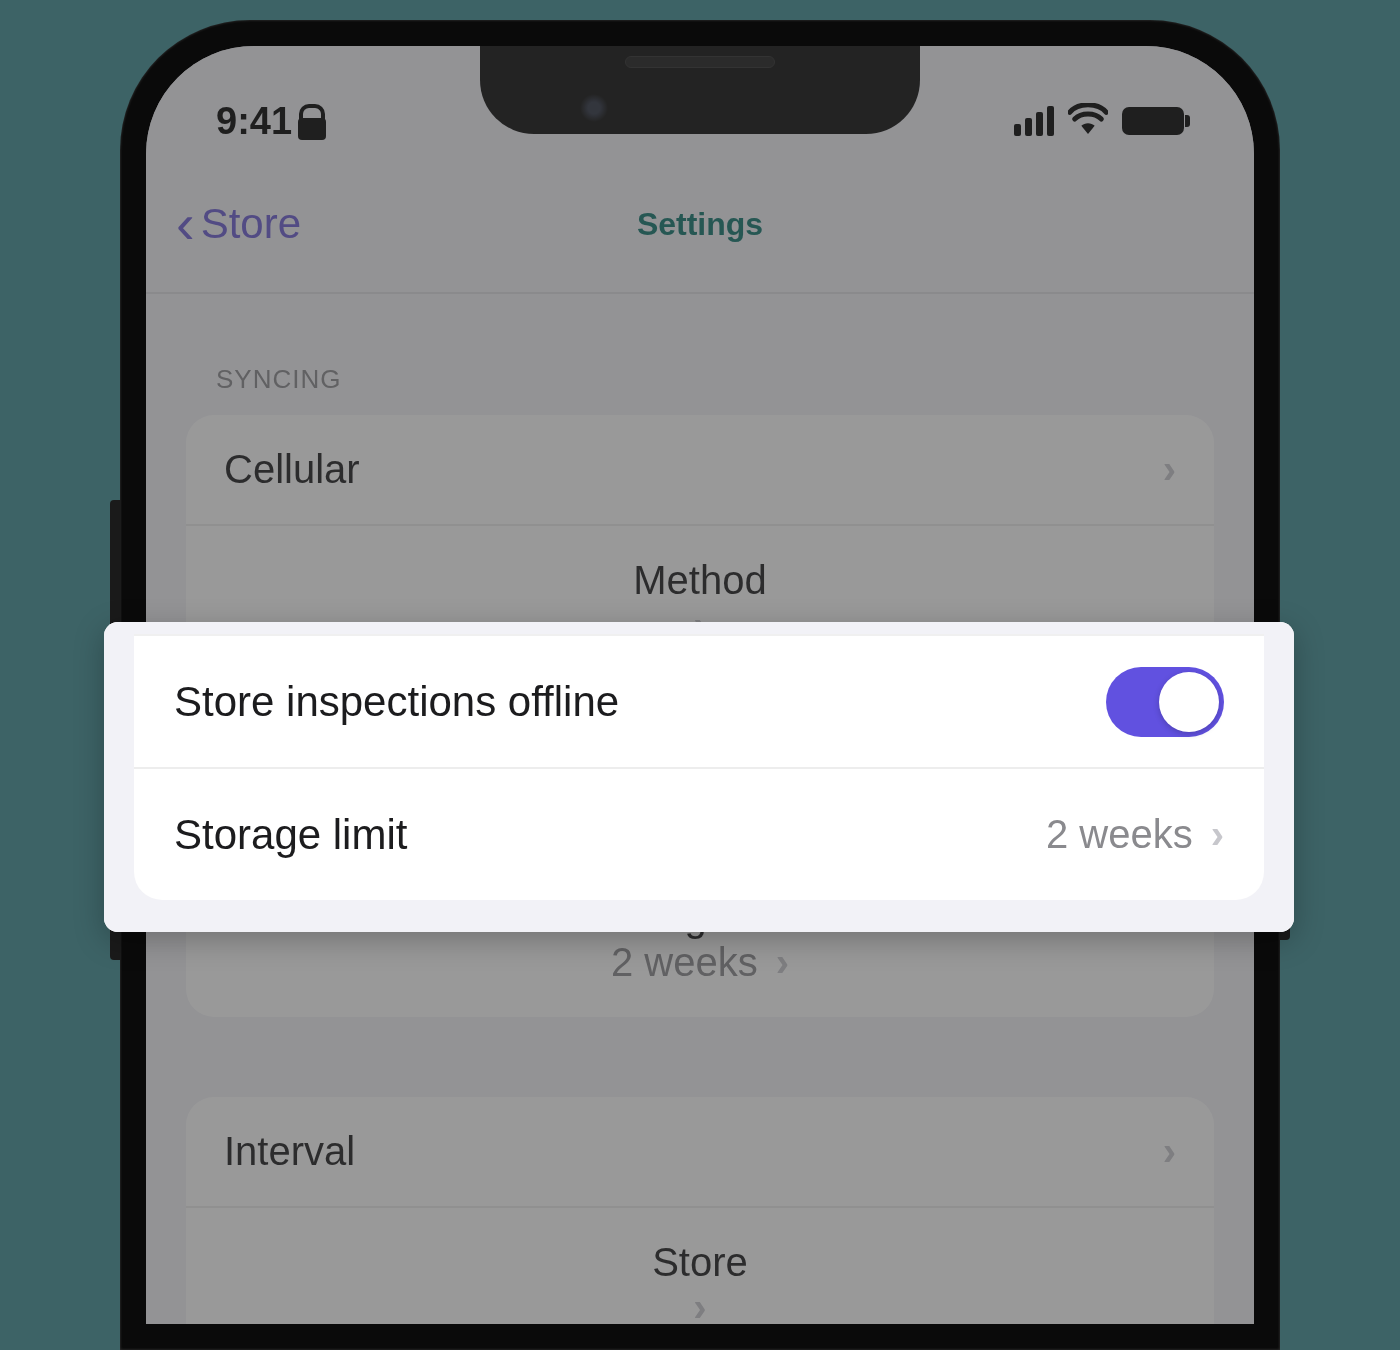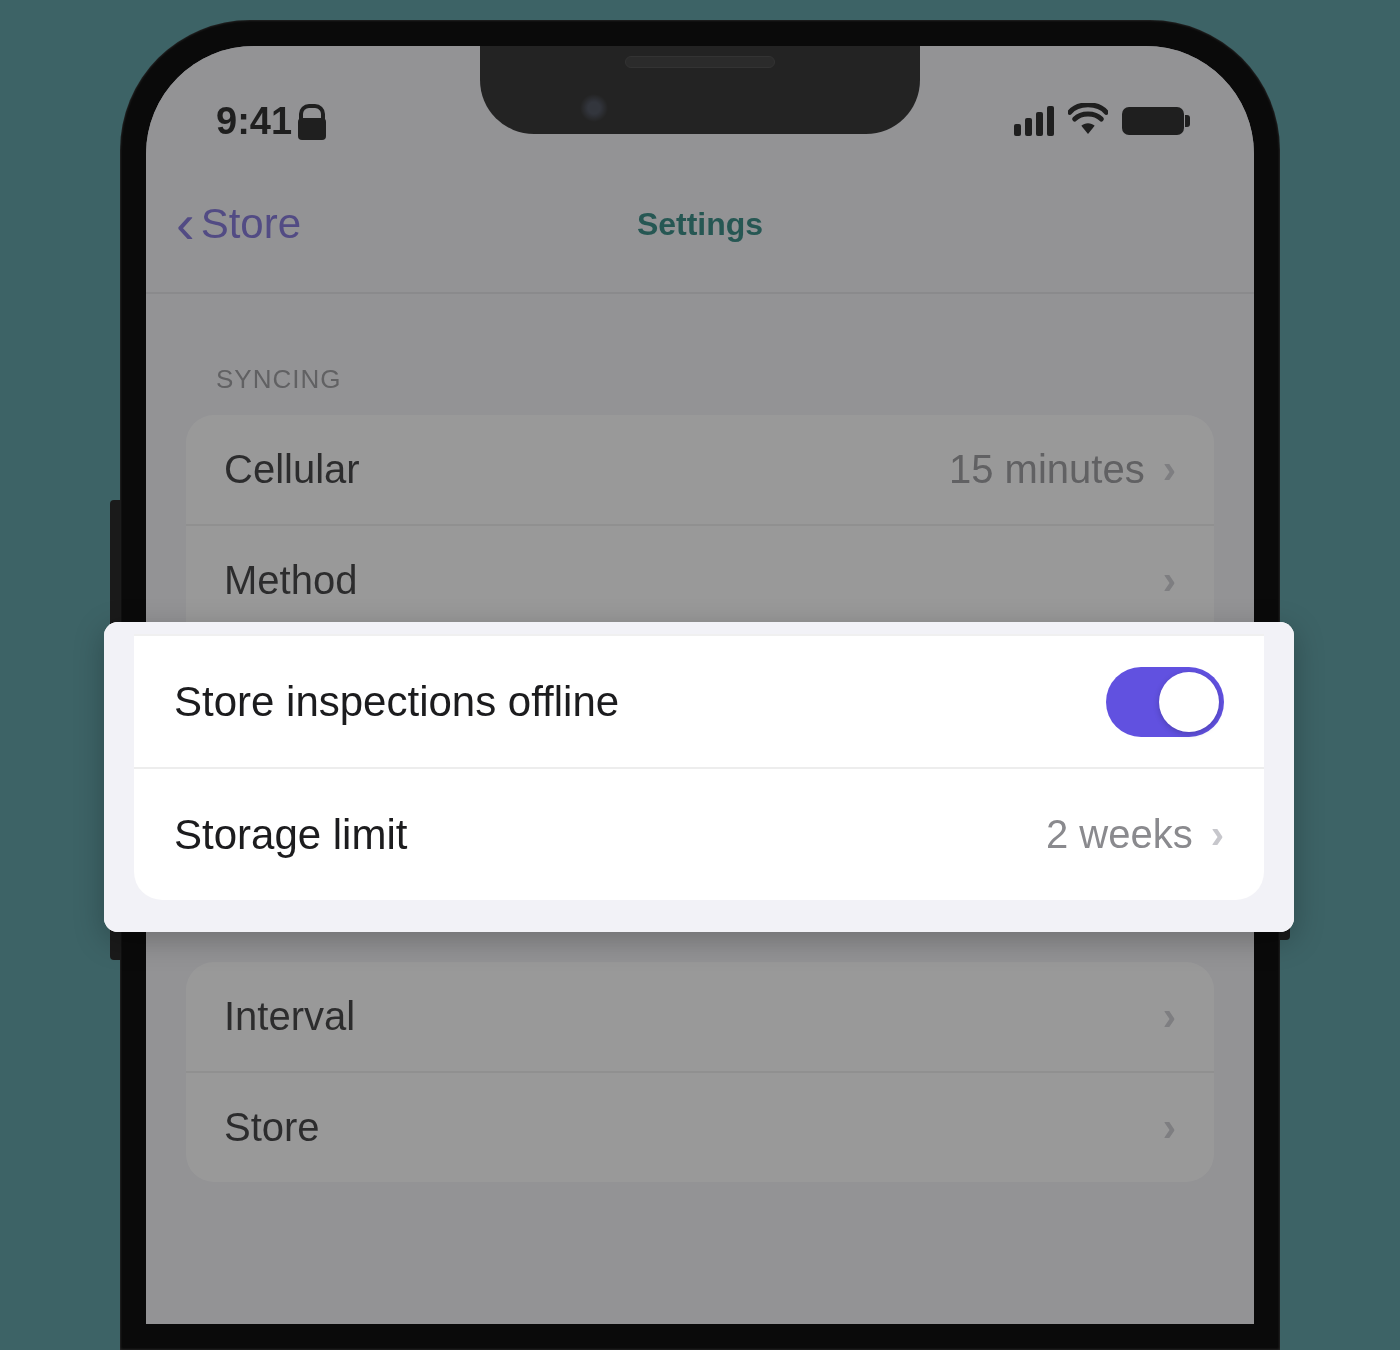--- a/index.html
+++ b/index.html
@@ -191,20 +191,21 @@
     }
     .row {
       display: flex;
       align-items: center;
       justify-content: space-between;
       padding: 32px 38px;
       min-height: 108px;
     }
     .row + .row {
       border-top: 2px solid rgba(0,0,0,0.07);
+      flex-direction: column;
     }
     .row-label {
       font-size: 40px;
       color: #1c1c1e;
       font-weight: 400;
     }
     .row-right {
       display: flex;
       align-items: center;
       gap: 18px;
@@ -365,21 +366,20 @@
       <div class="nav-title">Settings</div>
     </div>
 
     <div class="content">
       <div class="section-header">SYNCING</div>
 
       <div class="card">
         <div class="row">
           <div class="row-label">Cellular</div>
           <div class="row-right">
-            <span class="row-value">15 minutes</span>
             <span class="chevron-right">›</span>
           </div>
         </div>
         <div class="row">
           <div class="row-label">Method</div>
           <div class="row-right">
             <span class="chevron-right">›</span>
           </div>
         </div>
         <div class="row">

